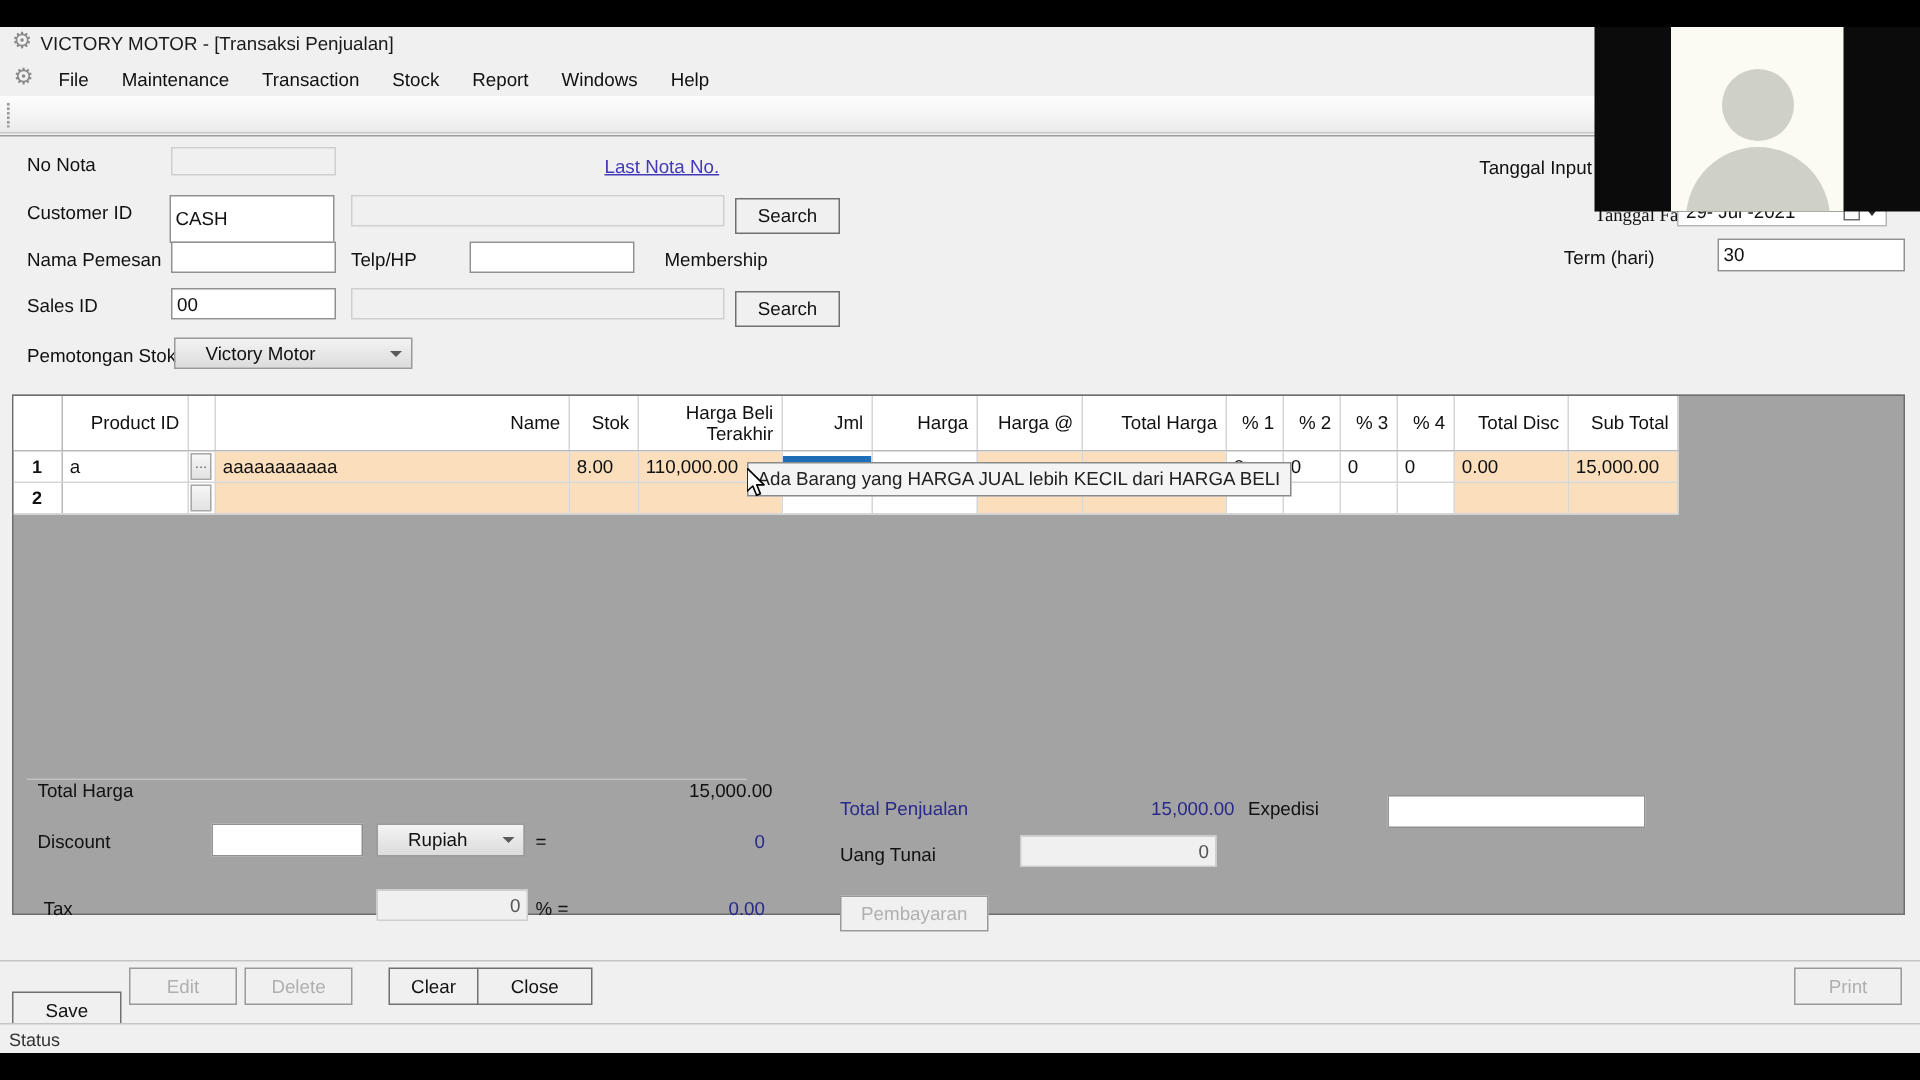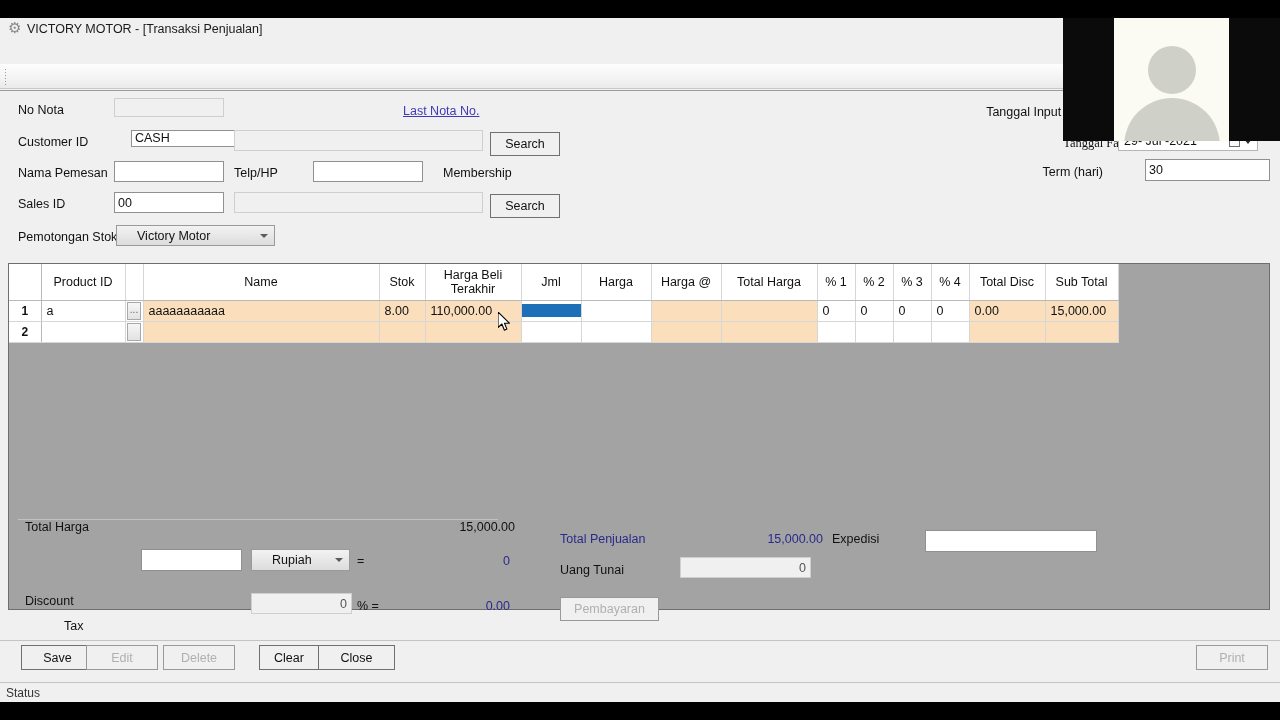--- a/index.html
+++ b/index.html
@@ -200,21 +200,21 @@
     table-layout: fixed;
     background: #ffffff;
   }
   table.grid th {
     background: #ffffff;
     border-right: 1px solid #d6d6d6;
     border-bottom: 1px solid #b9b9b9;
     font-weight: normal;
     font-size: 12.5px;
     color: #111;
-    text-align: center;
+    text-align: right;
     padding: 3px 5px;
     height: 36px;
     vertical-align: middle;
     line-height: 14px;
   }
   table.grid td {
     border-right: 1px solid #d6d6d6;
     border-bottom: 1px solid #d6d6d6;
     font-size: 12.5px;
     color: #111;
@@ -366,34 +366,44 @@
 <div id="app">
 
   <div class="letterbox-top"></div>
   <div class="letterbox-bottom"></div>
 
   <div class="titlebar">
     <span class="gear"></span>
     <span class="titlebar-text">VICTORY MOTOR - [Transaksi Penjualan]</span>
   </div>
 
+  <div class="menubar">
+    <span class="gear"></span>
+    <span class="menu-item">File</span>
+    <span class="menu-item">Maintenance</span>
+    <span class="menu-item">Transaction</span>
+    <span class="menu-item">Stock</span>
+    <span class="menu-item">Report</span>
+    <span class="menu-item">Windows</span>
+    <span class="menu-item">Help</span>
+  </div>
 
   <div class="toolstrip">
     <div class="toolstrip-grip"></div>
   </div>
   <div class="edge-scroll"></div>
 
   <div class="client">
 
     <span class="lbl" style="left:18px; top:12px;">No Nota</span>
     <input class="tb ro" style="left: 114px; top: 7px; width: 110px; height: 19px;" readonly="" value="">
     <span class="link" style="left:403px; top:13px;">Last Nota No.</span>
 
     <span class="lbl" style="left:18px; top:44px;">Customer ID</span>
-    <input class="tb" style="left: 131px; top: 39px; width: 110px; height: 17px;" value="CASH">
+    <input class="tb" style="left: 113px; top: 39px; width: 110px; height: 32px;" value="CASH">
     <input class="tb ro" style="left: 234px; top: 39px; width: 249px; height: 21px;" readonly="" value="">
     <button class="btn" style="left:490px; top:41px; width:70px; height:24px;">Search</button>
 
     <span class="lbl" style="left:18px; top:75px;">Nama Pemesan</span>
     <input class="tb" style="left: 114px; top: 70px; width: 110px; height: 21px;" value="">
     <span class="lbl" style="left:234px; top:75px;">Telp/HP</span>
     <input class="tb" style="left: 313px; top: 70px; width: 110px; height: 21px;" value="">
     <span class="lbl" style="left:443px; top:75px;">Membership</span>
 
     <span class="lbl" style="left:18px; top:106px;">Sales ID</span>
@@ -504,54 +514,55 @@
           </tr>
         </tbody>
       </table>
     </div>
 
     <div class="sep-line" style="left:18px; top:428px; width:480px;"></div>
 
     <span class="lbl" style="left:25px; top:429px;">Total Harga</span>
     <span class="val" style="left:380px; top:429px; width:135px;">15,000.00</span>
 
-    <span class="lbl" style="left:25px; top:463px;margin-top:40px;">Discount</span>
+    <span class="lbl" style="left:25px; top:463px;">Discount</span>
     <input class="tb" style="left: 141px; top: 458px; width: 101px; height: 22px;" value="">
     <div class="combo" style="left:251px; top:458px; width:99px; height:22px;align-items:center;">
       <span>Rupiah</span>
       <span class="caret"></span>
     </div>
     <span class="lbl" style="left:357px; top:463px;">=</span>
     <span class="val blue" style="left:380px; top:463px; width:130px;">0</span>
 
-    <span class="lbl" style="left:29px; top:528px;margin-left:35px;">Tax</span>
+    <span class="lbl" style="left:29px; top:508px;">Tax</span>
     <input class="tb ro num" style="left: 251px; top: 502px; width: 101px; height: 21px;" readonly="" value="0">
     <span class="lbl" style="left:357px; top:508px;">% =</span>
     <span class="val blue" style="left:380px; top:508px; width:130px;">0.00</span>
 
     <span class="lbl blue" style="left:560px; top:441px;">Total Penjualan</span>
     <span class="val blue" style="left:680px; top:441px; width:143px;">15,000.00</span>
 
     <span class="lbl" style="left:560px; top:472px;">Uang Tunai</span>
     <input class="tb ro num" style="left: 680px; top: 466px; width: 131px; height: 21px;" readonly="" value="0">
 
     <button class="btn disabled" style="left:560px; top:506px; width:99px; height:24px;">Pembayaran</button>
 
     <span class="lbl" style="left:832px; top:441px;">Expedisi</span>
     <input class="tb" style="left: 925px; top: 439px; width: 172px; height: 22px;" value="">
 
   </div>
 
+  <div class="tooltip">Ada Barang yang HARGA JUAL lebih KECIL dari HARGA BELI</div>
 
   <svg class="cursor" viewBox="0 0 13 20">
     <polygon points="0,0 0,15.5 3.9,12 6.4,18.2 8.9,17.1 6.5,11.2 11.4,11.2" fill="#ffffff" stroke="#000000" stroke-width="1.1" stroke-linejoin="round"></polygon>
   </svg>
 
   <div class="buttonbar">
-    <button class="btn" style="left:8px; top:4px; width:73px; height:25px;margin-left:13px;">Save</button>
+    <button class="btn" style="left:8px; top:20px; width:73px; height:25px;">Save</button>
     <button class="btn disabled" style="left:86px; top:4px; width:72px; height:25px;">Edit</button>
     <button class="btn disabled" style="left:163px; top:4px; width:72px; height:25px;">Delete</button>
     <button class="btn" style="left:259px; top:4px; width:60px; height:25px;">Clear</button>
     <button class="btn" style="left:318px; top:4px; width:77px; height:25px;">Close</button>
     <button class="btn disabled" style="left:1196px; top:4px; width:72px; height:25px;">Print</button>
   </div>
 
   <div class="statusbar">
     <span>Status</span>
   </div>

